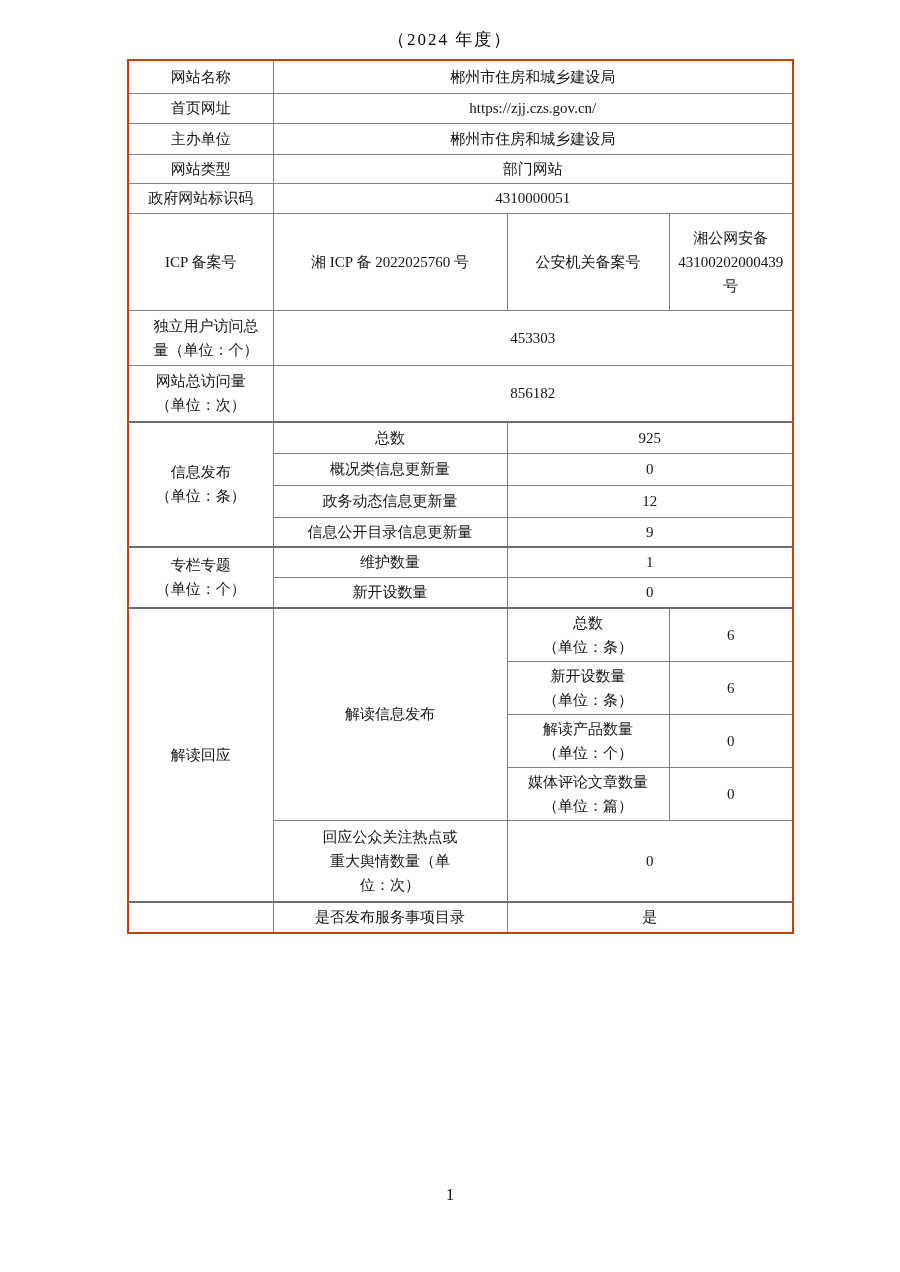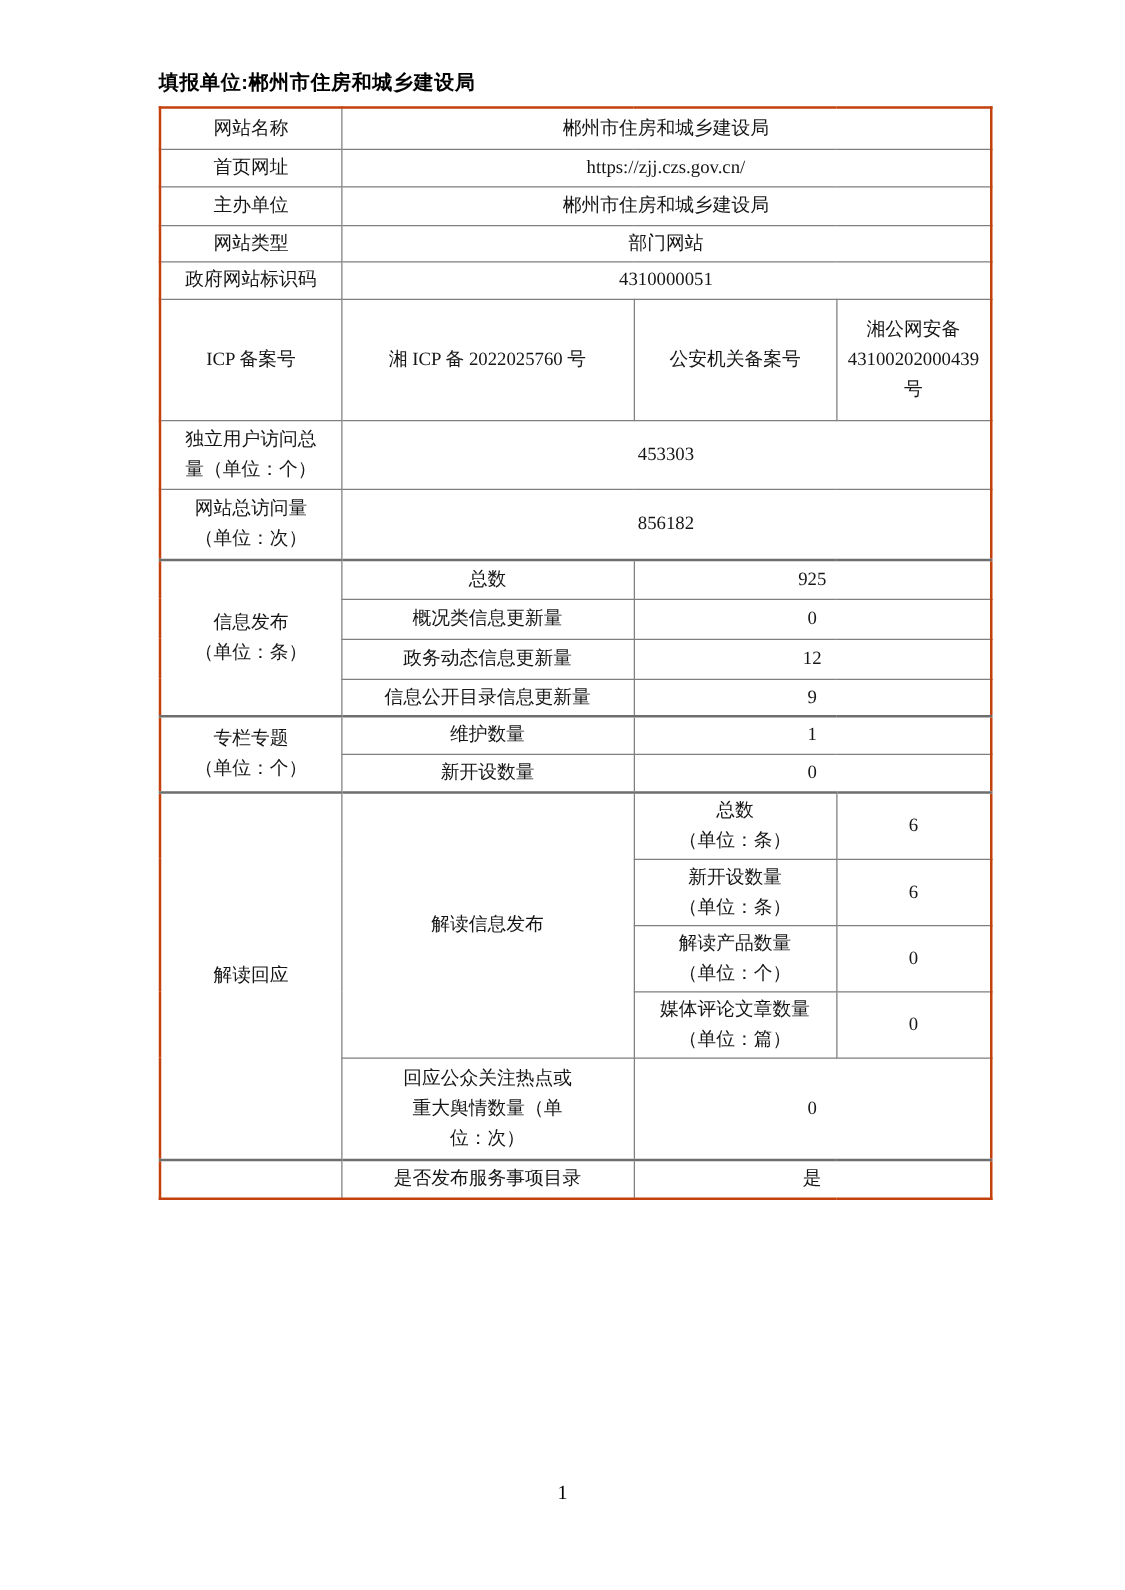--- a/index.html
+++ b/index.html
@@ -51,38 +51,38 @@
   .c4 { width: 124px; }
   td {
     border: 1px solid #7f7f7f;
     text-align: center;
     vertical-align: middle;
     padding: 2px 4px;
     line-height: 1.6;
     overflow-wrap: break-word;
   }
   tr.gt td { border-top-width: 2px; border-top-color: #6e6e6e; }
-  td.left-wrap { text-align: center; padding: 2px 14px; }
+  td.left-wrap { text-align: right; padding: 2px 14px; }
   td.icp-num  { padding: 12px 8px; }
   td.hotspot  { padding: 4px 44px; }
   .page-number {
     position: absolute;
     left: 0; right: 0;
     top: 1186px;
     text-align: center;
     font-size: 16px;
     color: #000000;
   }
 </style>
 </head>
 <body>
 
 <div class="page">
 
-  <div class="reporting-unit">填报单位:郴州市住房和城乡建设局</div>
+  <div class="subtitle">（2024 年度）</div>
 
   <table class="report">
     <colgroup>
         <col class="c1">
         <col class="c2">
         <col class="c3">
         <col class="c4">
       </colgroup>
     <tbody>
       <tr style="height:33px">

